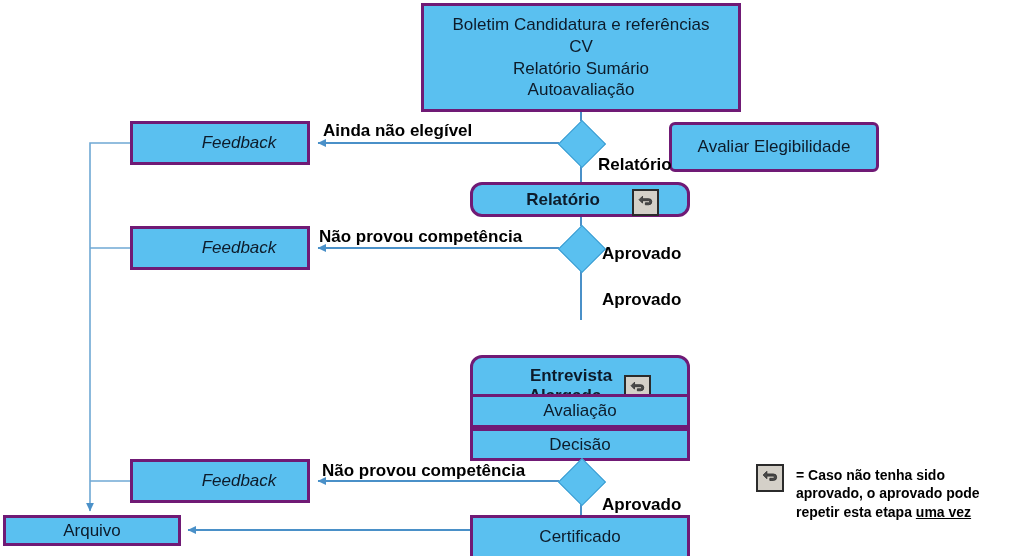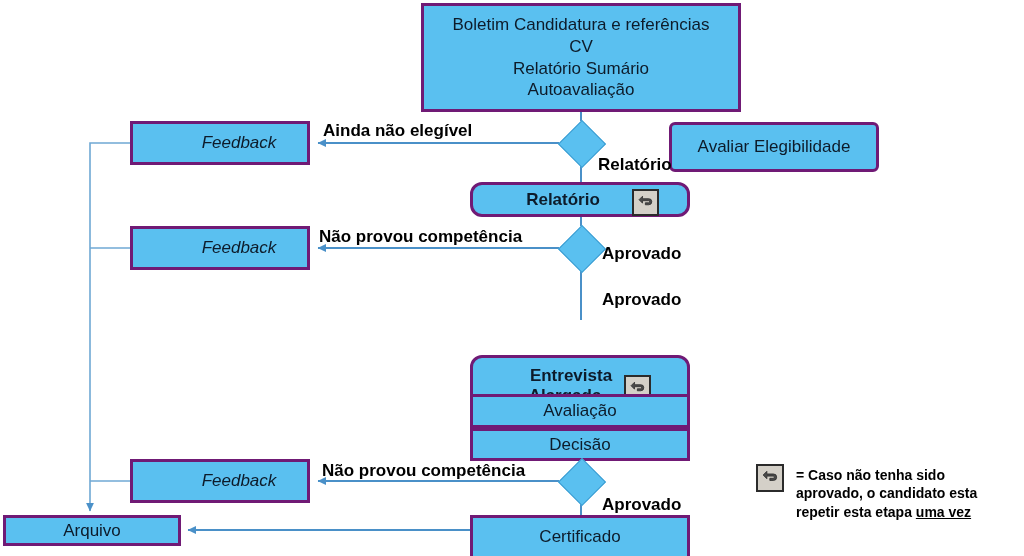--- a/index.html
+++ b/index.html
@@ -212,19 +212,19 @@
   <div class="edge-label" style="left:602px; top:495px;">Aprovado</div>
 
   <span class="icon-box" style="left:756px; top:464px; width:28px; height:28px; position:absolute; z-index:5;">
     <svg width="18" height="18" viewBox="0 0 20 20" aria-hidden="true">
       <path d="M13.5 5.5 H6.2 A3.6 3.6 0 0 0 6.2 12.7 H10.2 V10.3 H6.4
                A1.2 1.2 0 0 1 6.4 7.9 H13.5 V10.8 L17.6 6.7 L13.5 2.6 Z" fill="#4a4a4a" stroke="#2b2b2b" stroke-width="0.9" transform="translate(20,0) scale(-1,1)"></path>
     </svg>
   </span>
   <div class="legend" style="left:796px; top:466px; width:215px;">
     <div>= Caso não tenha sido</div>
-    <div style="margin-left:-0px;">aprovado, o candidato esta</div>
+    <div style="margin-left:-0px;">aprovado, o aprovado pode</div>
     <div>
       <span>repetir esta etapa </span><u>uma vez</u>
     </div>
   </div>
 
 </div>
 
 </body></html>

